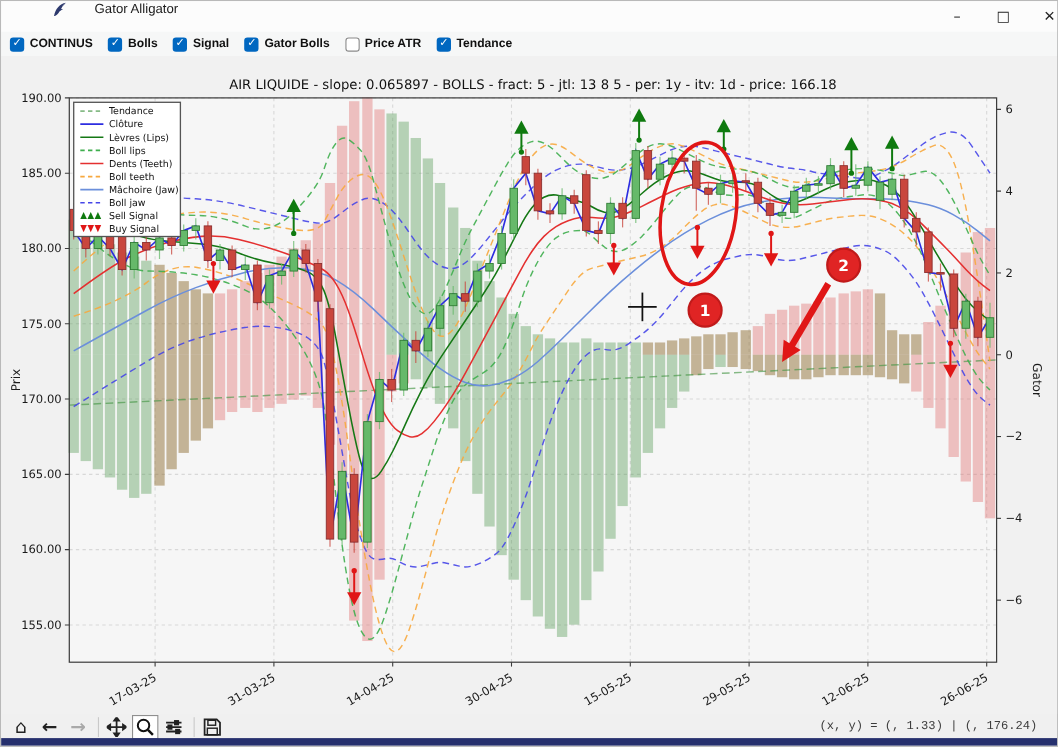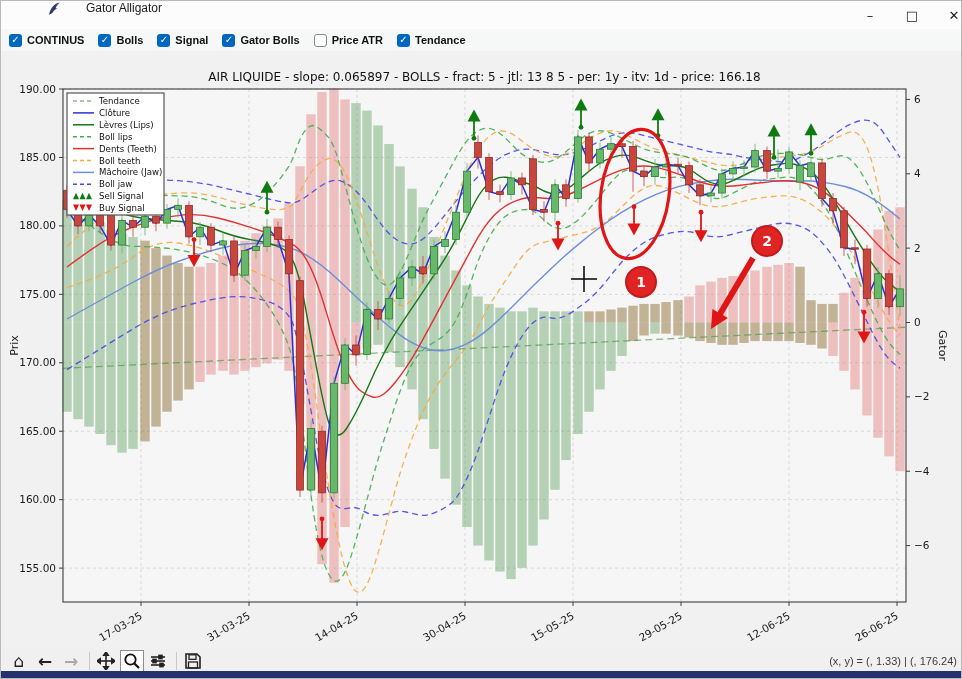--- a/index.html
+++ b/index.html
@@ -19,21 +19,21 @@
   
   #figure{position:absolute;top:50px;left:0;width:962px;height:598px;background:#f1f1f1;}
   
   #navbar{position:absolute;top:648px;left:0;width:100%;height:24px;background:#f0f0f0;display:flex;align-items:center;padding-left:6px;box-sizing:border-box;}
   .nav-btn{width:24px;height:22px;display:flex;align-items:center;justify-content:center;margin-right:2px;}
   .nav-btn svg{display:block;}
   .nav-btn.glyph{font-size:17px;color:#222;font-family:"DejaVu Sans",sans-serif;line-height:1;}
   .nav-btn.disabled{color:#a9a9a9;}
   .nav-btn.active{background:#fff;border:1px solid #8f8f8f;box-sizing:border-box;}
   .nav-sep{width:1px;height:18px;background:#c9c9c9;margin:0 4px;}
-  #status-text{margin-left:auto;margin-right:4px;font-size:11px;color:#3c3c3c;font-family:Liberation Sans, sans-serif;}
+  #status-text{margin-left:auto;margin-right:18px;font-size:11px;color:#3c3c3c;font-family:Liberation Mono, monospace;}
   
   #taskbar{position:absolute;bottom:0;left:0;width:100%;height:7px;background:#26306e;}
 </style>
 </head>
 <body>
 
 <div id="window">
 
   <div id="titlebar">
     <svg id="app-icon" viewBox="0 0 20 20">

